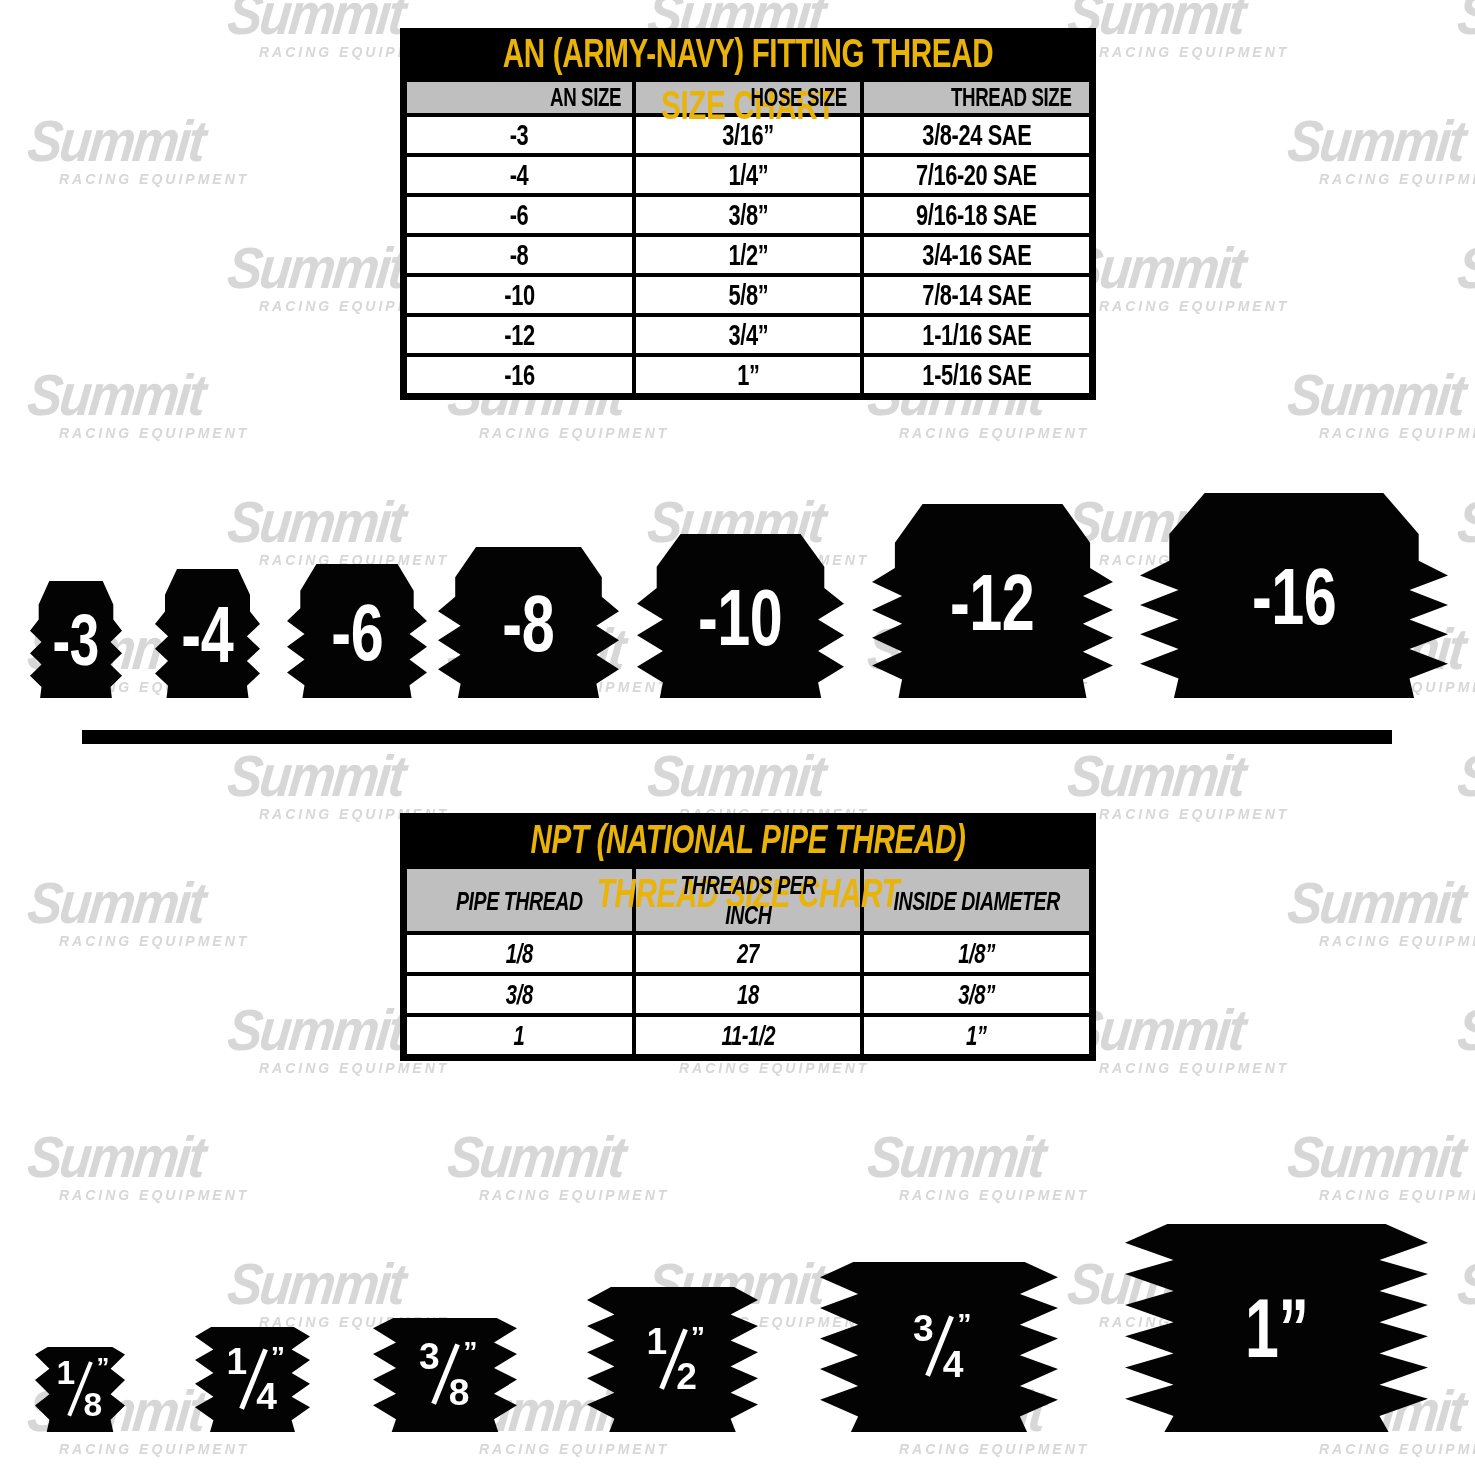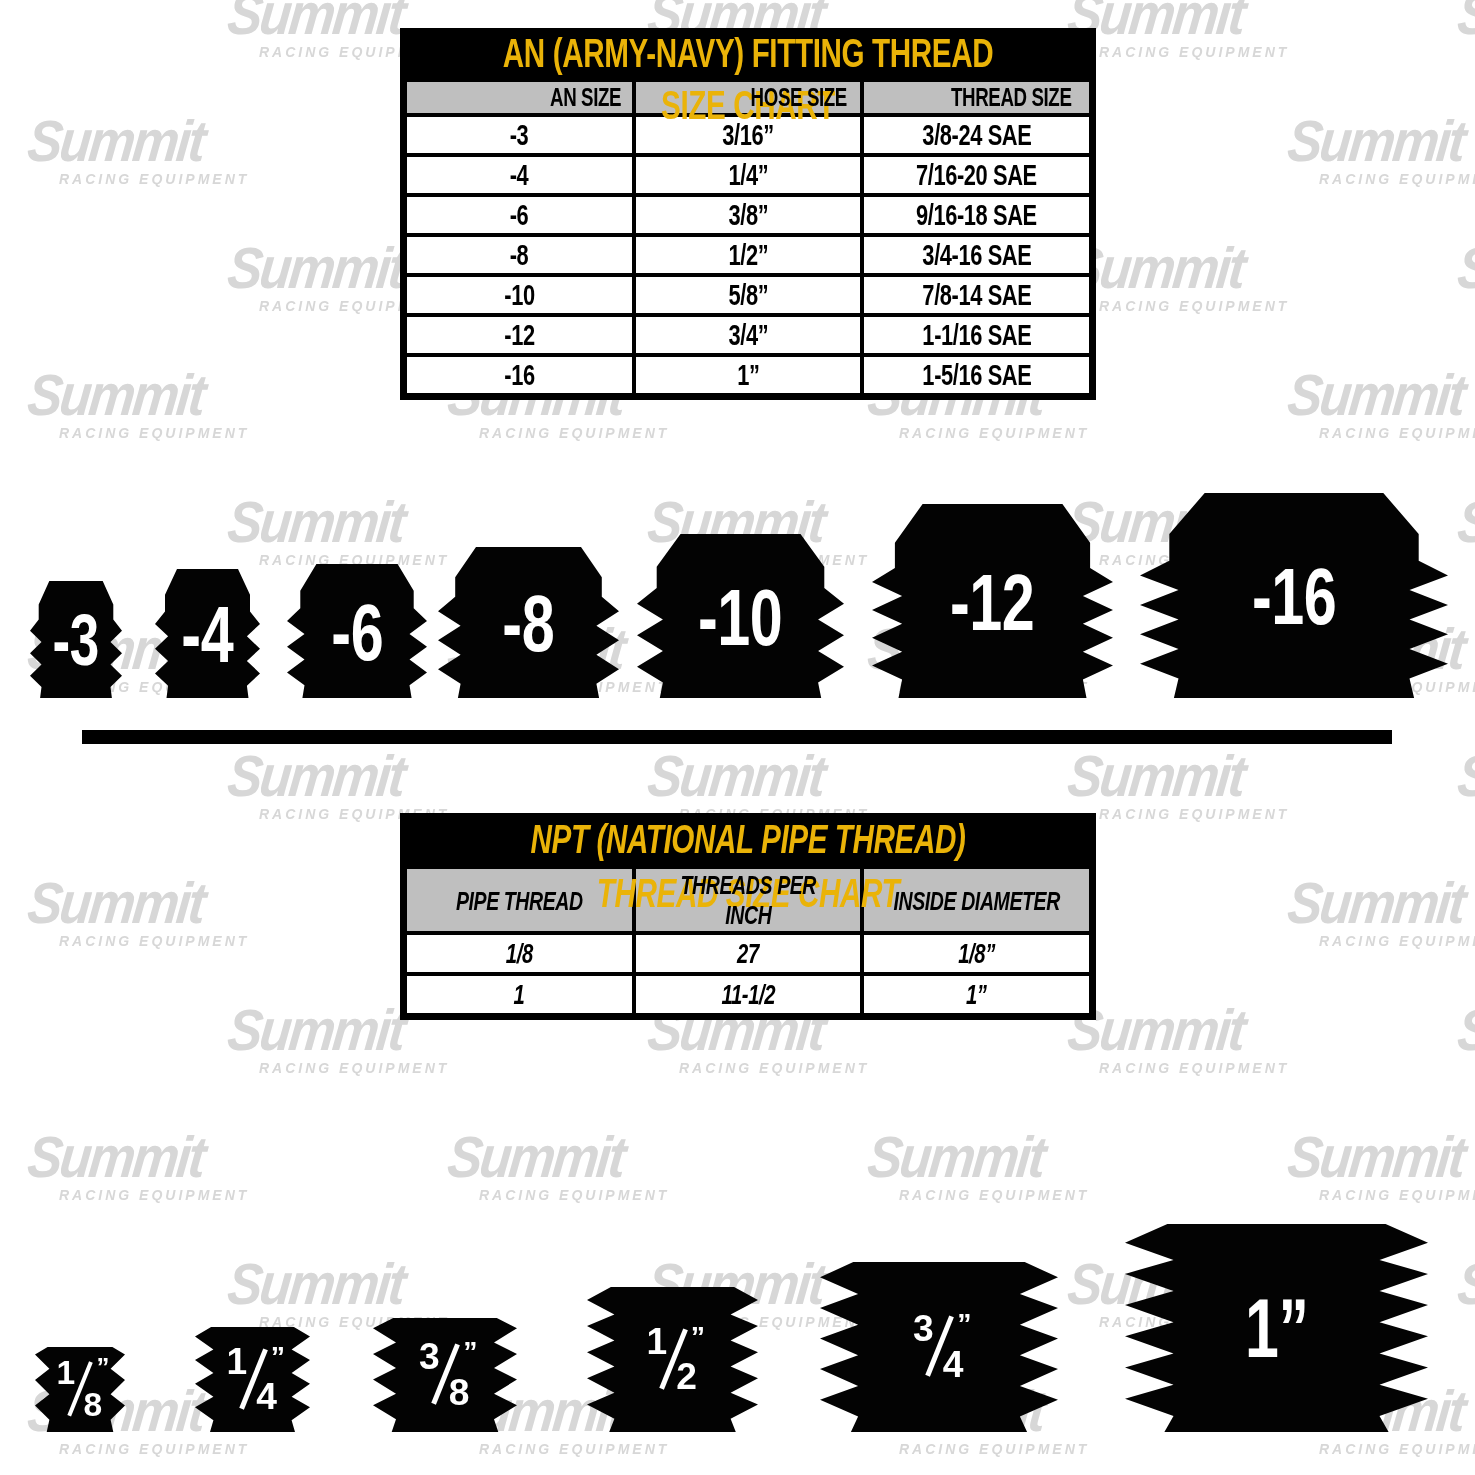--- a/index.html
+++ b/index.html
@@ -306,20 +306,25 @@
             <th><span class="cond">INSIDE DIAMETER</span></th>
           </tr>
         </thead>
       <tbody>
           <tr>
             <td><span class="cond">1/8</span></td>
             <td><span class="cond">27</span></td>
             <td><span class="cond">1/8”</span></td>
           </tr>
           <tr>
+            <td><span class="cond">3/8</span></td>
+            <td><span class="cond">18</span></td>
+            <td><span class="cond">3/8”</span></td>
+          </tr>
+          <tr>
             <td><span class="cond">1</span></td>
             <td><span class="cond">11-1/2</span></td>
             <td><span class="cond">1”</span></td>
           </tr>
         </tbody>
     </table>
   </div>
 
 <div class="fitting" style="left: 30px; top: 581px; width: 92px; height: 117px;">
       <svg width="92" height="117" viewBox="0 0 92 117">

